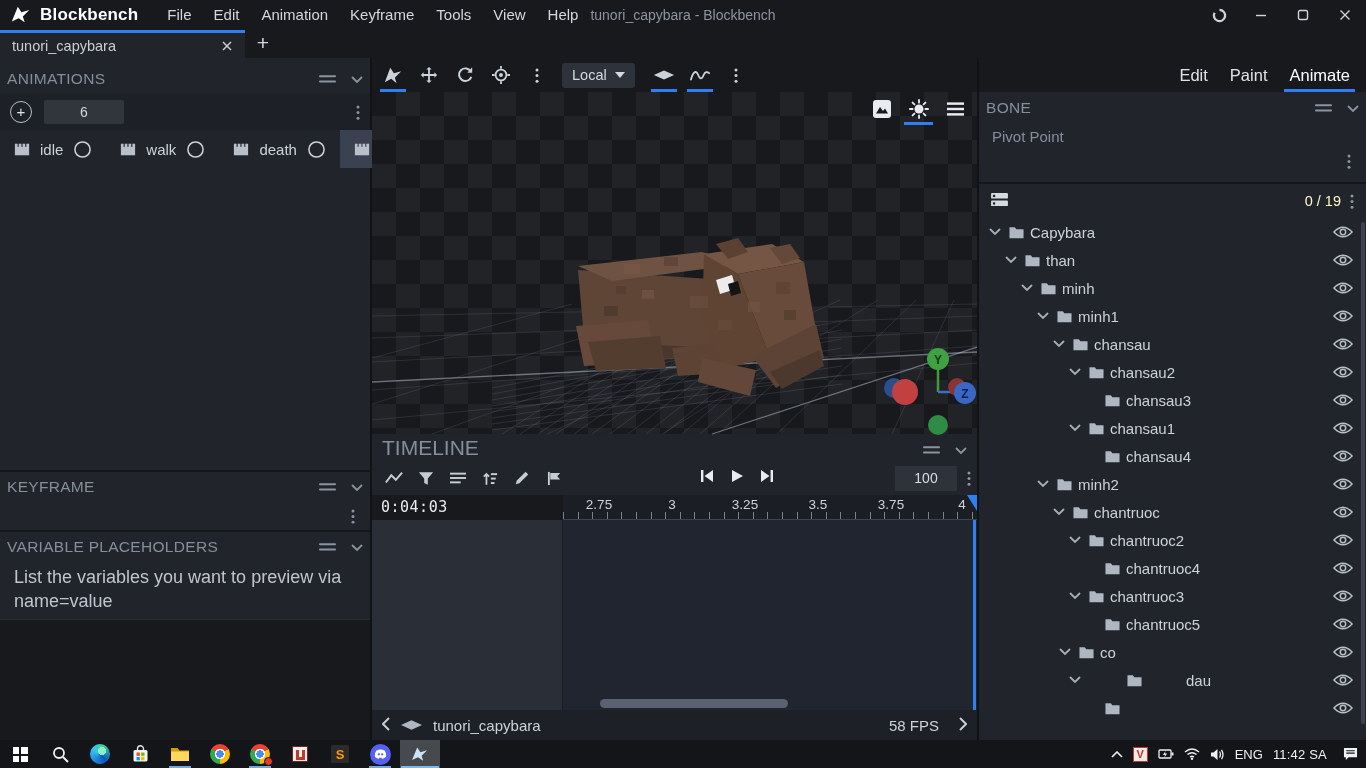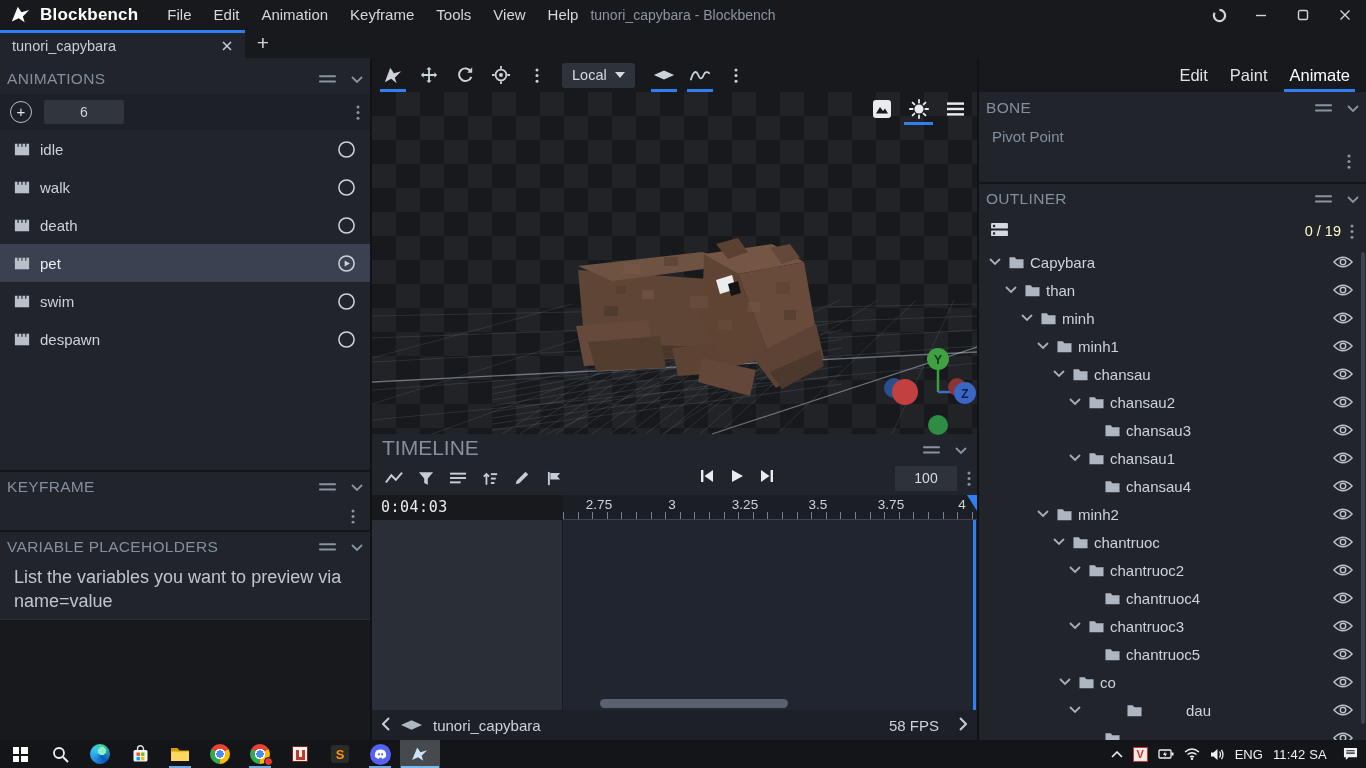--- a/index.html
+++ b/index.html
@@ -36,21 +36,21 @@
 
   
   .left-panel{width:372px;background:var(--panel);display:flex;flex-direction:column;border-right:2px solid #101216;padding-top:6px;}
   .panel-header{height:30px;display:flex;align-items:center;padding:0 7px;color:var(--muted);font-size:15.5px;letter-spacing:.3px;}
   .ph-icons{margin-left:auto;display:flex;gap:15px;align-items:center;color:#8a93a1;}
   .anim-controls{height:36px;display:flex;align-items:center;padding:0 10px;gap:12px;background:#1d2127;}
   .add-btn{width:22px;height:22px;border:1.6px solid #b7bec9;border-radius:50%;display:flex;align-items:center;
            justify-content:center;font-size:15px;color:#dfe3e9;line-height:1;padding-bottom:1px;}
   .count-field{width:80px;height:24px;background:#31353d;border-radius:2px;text-align:center;line-height:24px;font-size:14px;color:#d2d6dd;}
   .row-kebab{margin-left:auto;color:#8a93a1;display:flex;}
-  .anim-list{display:flex;flex-direction:column;}
+  .anim-list{display:flex;flex-direction:row;}
   .anim-row{height:38px;display:flex;align-items:center;padding:0 14px;font-size:15px;color:#ccd2da;gap:10px;}
   .anim-row.selected{background:#3a4150;color:#e9ecf1;}
   .anim-film{display:flex;color:#b9c0ca;}
   .anim-state{margin-left:auto;display:flex;color:#ccd2da;}
   .flex-gap{flex:1;}
   .divider{height:2px;background:#14161a;}
   .kebab-row{height:28px;display:flex;justify-content:flex-end;padding-right:15px;align-items:center;color:#8a93a1;}
   .vp-desc{padding:3px 14px 6px;font-size:18px;line-height:24px;color:#bfc5cd;}
   .var-textarea{height:121px;background:var(--bg-dark);border-top:1px solid #2a2e35;}
 
@@ -683,32 +683,20 @@
       <div class="kebab-row" style="height:22px">
         <svg viewBox="0 0 4 16" width="4" height="15">
             <circle cx="2" cy="2" r="1.6" fill="currentColor"></circle>
             <circle cx="2" cy="8" r="1.6" fill="currentColor"></circle>
             <circle cx="2" cy="14" r="1.6" fill="currentColor"></circle>
           </svg>
       </div>
       <div class="spacer10"></div>
       <div class="divider"></div>
 
-      <div class="panel-header">
-        <span>OUTLINER</span>
-        <span class="ph-icons">
-          <span><svg viewBox="0 0 18 10" width="17" height="10">
-                <rect y="1" width="18" height="2.2" rx="1" fill="currentColor"></rect>
-                <rect y="6.5" width="18" height="2.2" rx="1" fill="currentColor"></rect>
-              </svg></span>
-          <span><svg viewBox="0 0 12 8" width="12" height="8">
-                <path d="M1.5 1.5 L6 6 L10.5 1.5" fill="none" stroke="currentColor" stroke-width="1.8" stroke-linecap="round"></path>
-              </svg></span>
-        </span>
-      </div>
       <div class="outliner-toolbar">
         <span>
           <svg viewBox="0 0 18 16" width="17" height="15">
               <rect x="0" y="1" width="18" height="6" rx="1" fill="#d5dae0"></rect>
               <rect x="0" y="9" width="18" height="6" rx="1" fill="#d5dae0"></rect>
               <rect x="2" y="3" width="2.4" height="2.4" fill="#21252b"></rect>
               <rect x="2" y="11" width="2.4" height="2.4" fill="#21252b"></rect>
             </svg>
         </span>
         <span class="sel-counter">0 / 19</span>

